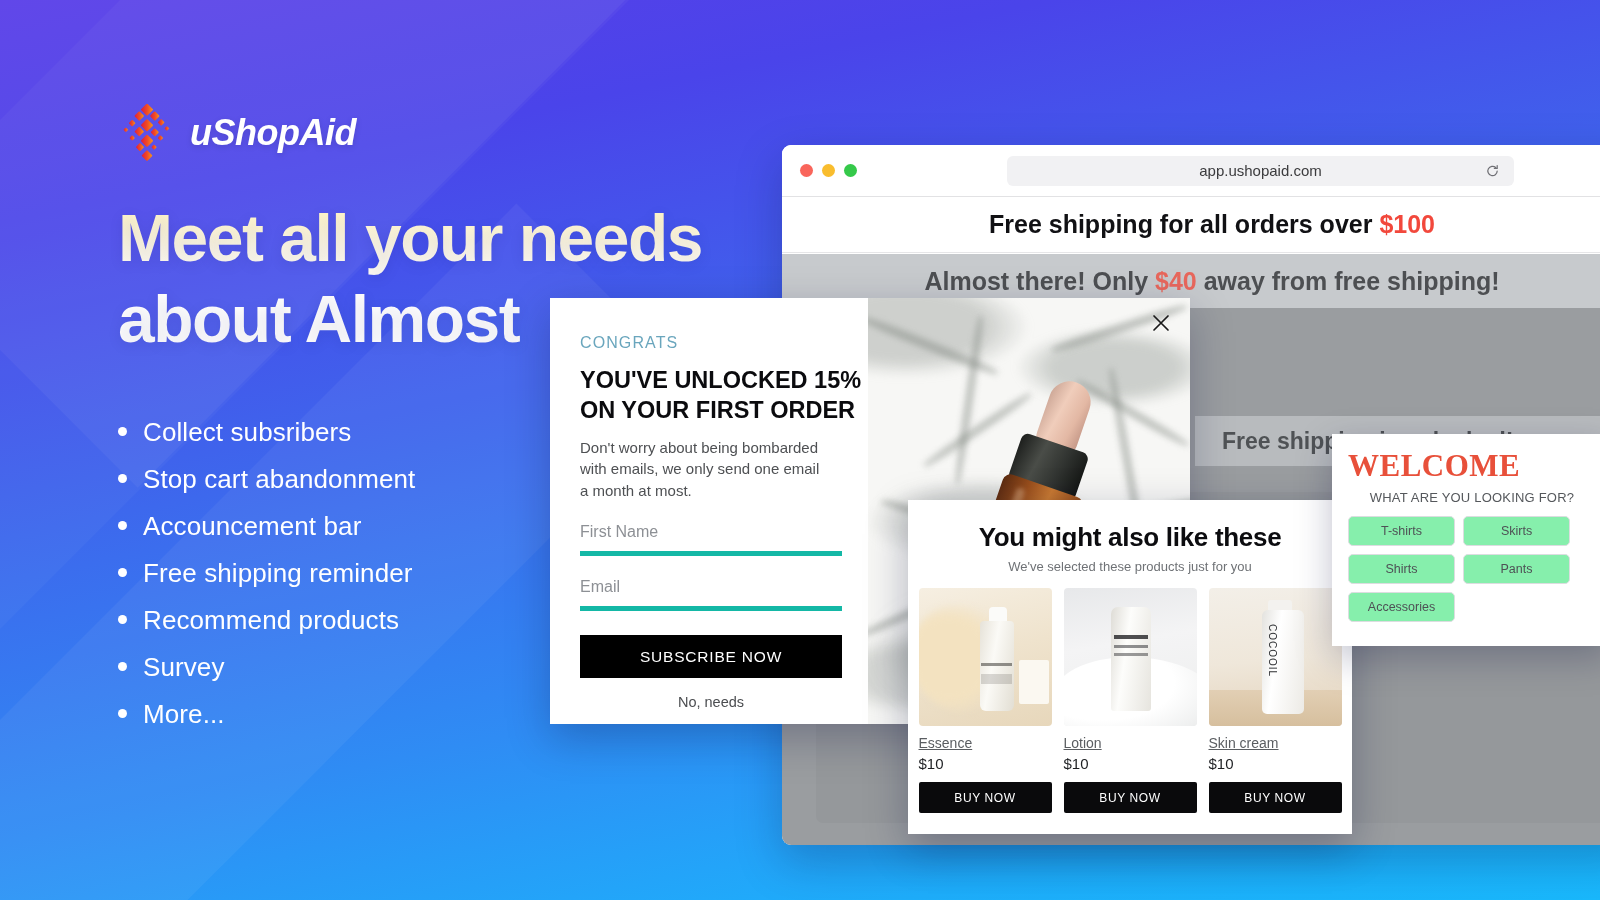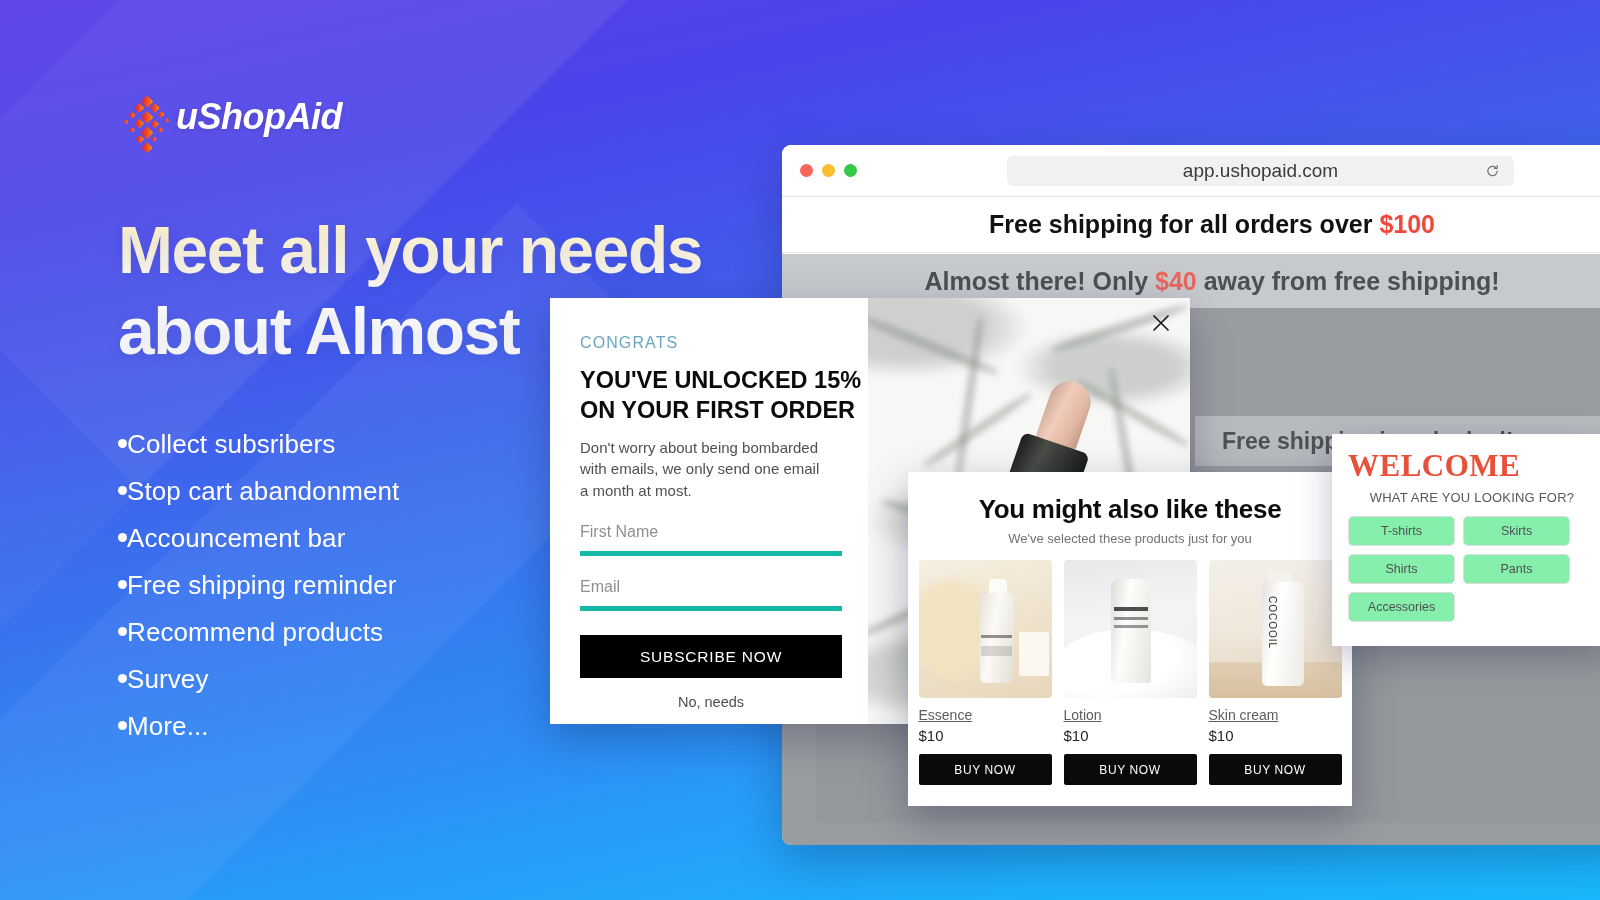--- a/index.html
+++ b/index.html
@@ -28,42 +28,42 @@
   }
   .band-a { left: -230px; top: 120px;  width: 1500px; height: 520px; }
   .band-b { left: -520px; top: 640px;  width: 1500px; height: 360px;
             background: rgba(255,255,255,0.035); }
   .band-d { left: -120px; top: 840px;  width: 900px;  height: 260px;
             background: rgba(255,255,255,0.05); }
 
   
   .left-col { position: absolute; left: 118px; top: 96px; width: 640px; }
 
-  .brand { display: flex; align-items: flex-start; height: 74px; }
+  .brand { display: flex; align-items: center; gap: 14px; height: 74px; }
   .brand-mark { width: 58px; height: 58px; position: relative; flex: none; }
   .brand-name {
     font-size: 36px; font-weight: bold; font-style: italic;
     color: #ffffff; letter-spacing: -0.5px;
     text-shadow: 0 2px 6px rgba(0,0,0,0.13);
   }
 
   .headline {
-    margin-top: 40px;
+    margin-top: 28px;
     font-size: 66px; font-weight: bold;
     line-height: 1.22; letter-spacing: -1.5px;
     background: linear-gradient(180deg, #fff4bf 0%, #fffaea 34%, #ffffff 62%);
     -webkit-background-clip: text; background-clip: text;
     -webkit-text-fill-color: transparent; color: transparent;
     text-shadow: 0 3px 14px rgba(20,20,90,0.10);
   }
   .headline .ln { display: block; }
 
   .feature-list { margin-top: 58px; list-style: none; }
   .feature-item {
-    display: flex; align-items: baseline; 
+    display: flex; align-items: baseline; gap: 16px;
     margin-bottom: 16px;
     color: #ffffff; font-size: 26px; letter-spacing: 0.1px;
   }
   .feature-dot {
     width: 9px; height: 9px; border-radius: 50%;
     background: #ffffff; flex: none; transform: translateY(-5px);
   }
 
   
   .browser {
@@ -83,21 +83,21 @@
   .dot { width: 13px; height: 13px; border-radius: 50%; }
   .dot.red { background: #f9655b; }
   .dot.yellow { background: #f9bd2e; }
   .dot.green { background: #35c94a; }
   .urlbar {
     flex: 1; margin-left: 150px; margin-right: 110px;
     height: 30px; background: #f1f1f3; border-radius: 6px;
     display: flex; align-items: center; justify-content: center;
     position: relative;
   }
-  .urlbar-text { font-size: 19px; color: #3b3b3d; }
+  .urlbar-text { font-size: 15px; color: #3b3b3d; }
   .reload-icon {
     position: absolute; right: 14px; top: 50%;
     transform: translateY(-50%);
     width: 15px; height: 15px; color: #6f6f74;
   }
 
   
   .bar-top {
     height: 56px; background: #ffffff;
     display: flex; align-items: center; justify-content: center;
@@ -223,21 +223,21 @@
     filter: blur(1.4px);
   }
   .soft-shadow {
     position: absolute; left: 8%; bottom: 6%;
     width: 72%; height: 90px; border-radius: 50%;
     background: rgba(120,126,120,0.30); filter: blur(16px);
   }
 
   
   .popup-recommend {
-    position: absolute; left: 908px; top: 472px;
+    position: absolute; left: 908px; top: 500px;
     width: 444px; height: 334px;
     background: #ffffff;
     box-shadow: 0 14px 40px rgba(10,16,60,0.30);
     padding: 22px 13px 0 13px;
     overflow: hidden;
   }
   .rec-title {
     text-align: center; font-size: 26px; font-weight: bold;
     color: #0c0c0f; letter-spacing: -0.3px;
   }

